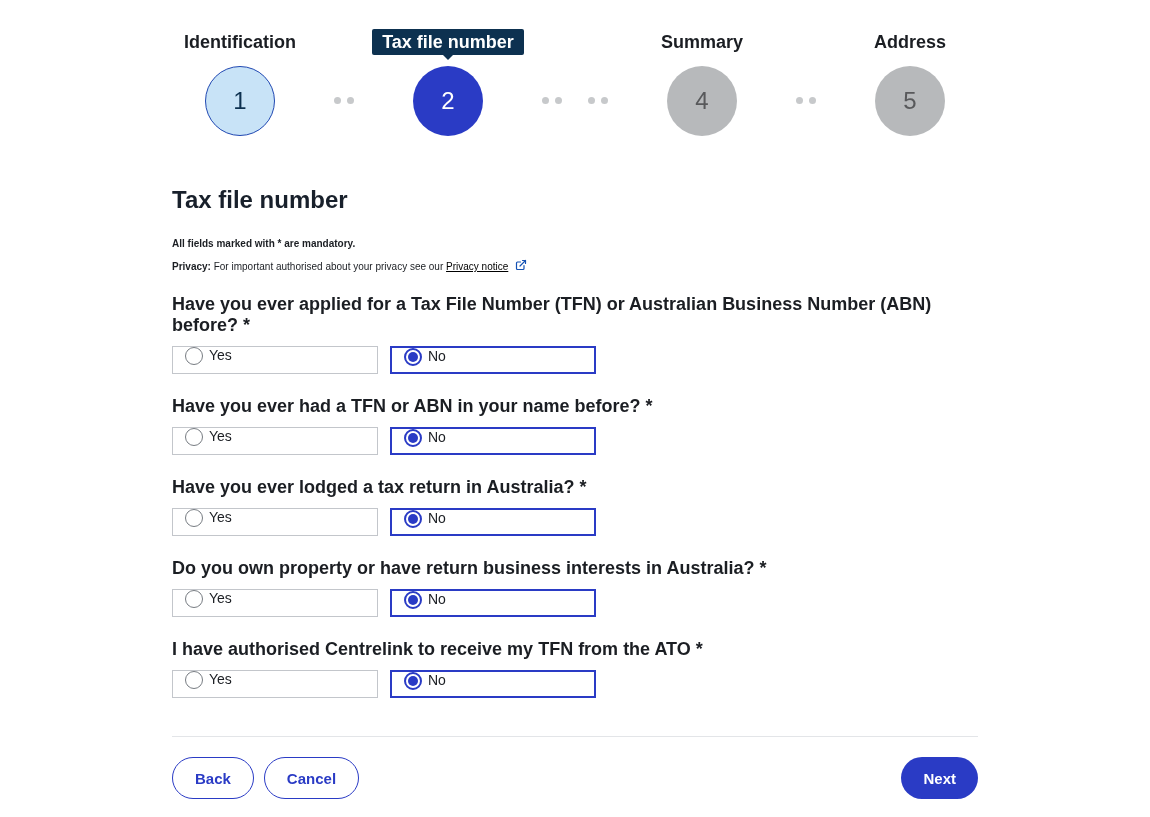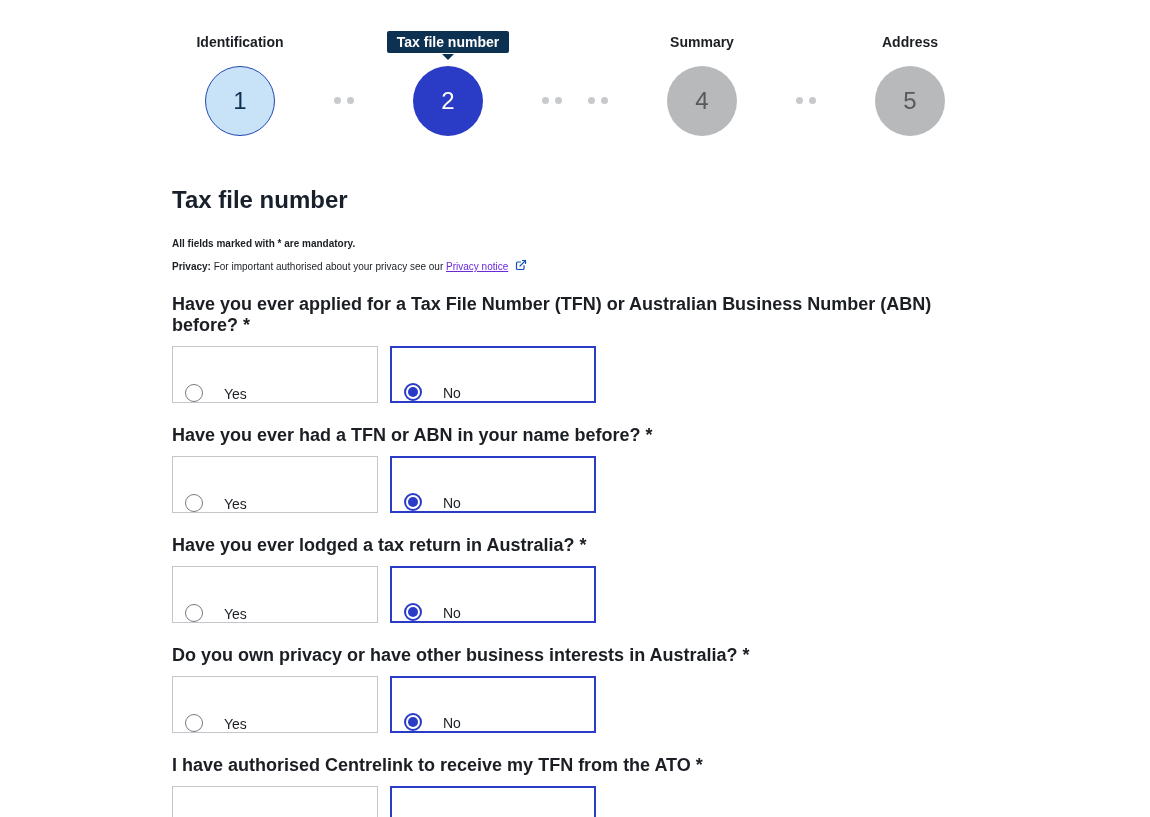--- a/index.html
+++ b/index.html
@@ -33,21 +33,21 @@
     justify-content:space-between;
     gap:4px;
     padding-top:30px;
     padding-bottom:50px;
   }
   .step{
     display:flex;flex-direction:column;align-items:center;gap:12px;
     width:136px;
   }
   .step-label{
-    font-size:14px;font-weight:600;color:var(--ink);
+    font-size:18px;font-weight:600;color:var(--ink);
     padding:4px 10px;border-radius:2px;line-height:1;
     white-space:nowrap;
   }
   .step-labelwrap{position:relative;height:24px;display:flex;align-items:center;justify-content:center;}
   .step.active .step-label{
     background:var(--blue-dark);color:#fff;
   }
   .step.active .step-labelwrap::after{
     content:"";position:absolute;left:50%;transform:translateX(-50%);
     bottom:-6px;
@@ -70,34 +70,34 @@
   }
   .step.pending .step-circle{
     background:var(--circ-grey);color:#58595B;
   }
   .step-dots{display:flex;gap:6px;align-items:center;margin-top:34px;}
   .step-dots span{width:7px;height:7px;border-radius:50%;background:var(--dot-grey);display:block;}
 
   
   h1{font-size:24px;font-weight:700;margin:0 0 24px 0;color:#18202B;}
   .intro p{margin:0 0 10px 0;font-size:10px;color:var(--ink);}
-  .intro a{color:#6d28d9;text-decoration:underline;}
+  .intro a{color:#000000;text-decoration:underline;}
   .intro .bold{font-weight:700;}
   .ext-icon{display:inline-flex;vertical-align:-1px;margin-left:4px;color:#1351B4;}
 
   
   .qgroup{margin-top:22px;}
   .qtext{font-size:18px;font-weight:600;margin:0 0 10px 0;}
   .radio-row{display:flex;gap:12px;}
   .radio-opt{
     flex:0 0 206px;
     box-sizing:border-box;
     border:1px solid var(--border);
-    display:flex;align-items:flex-end;gap:21px;
-    padding:0 12px;height:57px;
+    display:flex;align-items:flex-start;gap:6px;
+    padding:0 12px;height:28px;
     cursor:pointer;
     font-size:14px;color:var(--ink);
   }
   .radio-opt.selected{
     border:2px solid var(--blue);
   }
   .radio-circ{
     width:18px;height:18px;border-radius:50%;
     border:1.5px solid #777C82;box-sizing:border-box;
     display:flex;align-items:center;justify-content:center;flex-shrink:0;
@@ -228,21 +228,21 @@
           <span>Yes</span>
         </div>
       <div class="radio-opt selected">
           <span class="radio-circ"></span>
           <span>No</span>
         </div>
     </div>
   </div>
 
   <div class="qgroup">
-    <p class="qtext">Do you own privacy or have other business interests in Australia? *</p>
+    <p class="qtext">Do you own property or have return business interests in Australia? *</p>
     <div class="radio-row">
       <div class="radio-opt">
           <span class="radio-circ"></span>
           <span>Yes</span>
         </div>
       <div class="radio-opt selected">
           <span class="radio-circ"></span>
           <span>No</span>
         </div>
     </div>

